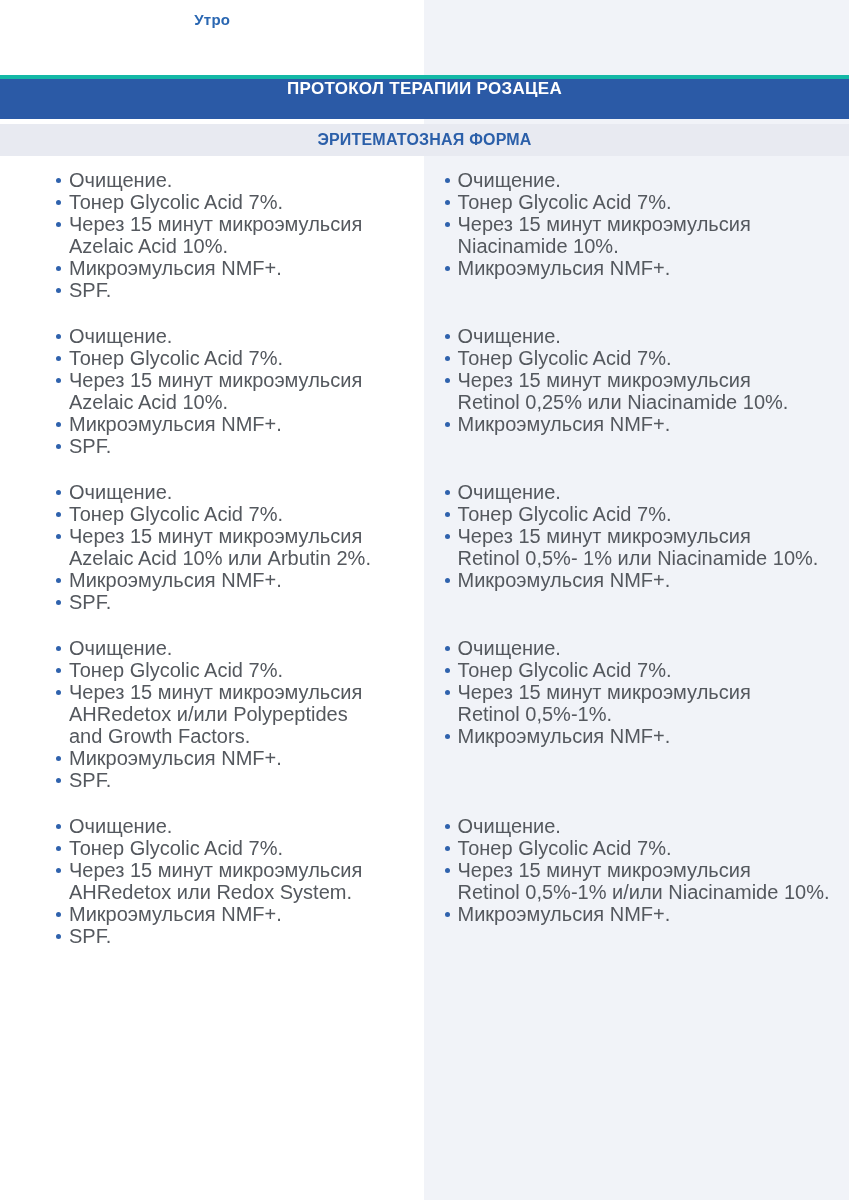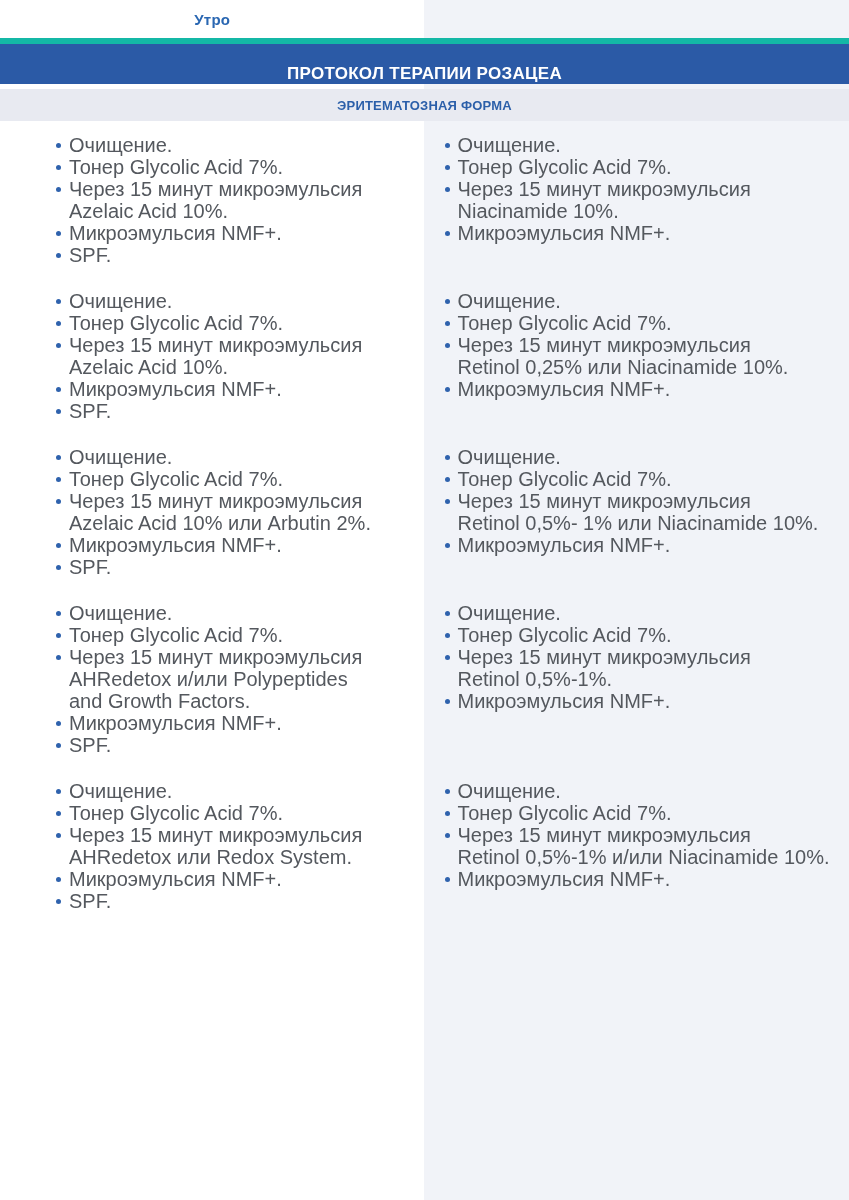--- a/index.html
+++ b/index.html
@@ -1,46 +1,47 @@
 <!DOCTYPE html>
 <html><head>
 <meta charset="utf-8">
 <style>
   html,body{margin:0;padding:0;background:#ffffff;}
   .page{
     width:849px;height:1200px;position:relative;overflow:hidden;
     display:flex;flex-direction:column;
     font-family:"Liberation Sans","DejaVu Sans",sans-serif;
     background:#ffffff;
+    gap:29px;
   }
   .right-bg{
     position:absolute;left:424px;top:0;width:425px;height:1200px;
     background:#f1f3f8;z-index:0;
   }
   .layer{position:relative;z-index:1;}
   .header-row{display:flex;height:38px;}
   .header-cell{
     width:50%;display:flex;align-items:center;justify-content:center;
     font-weight:bold;font-size:15px;color:#2a67b2;letter-spacing:.2px;
   }
   .banner{
-    height:40px;margin-top:0;background:#2b5aa6;
-    border-top:6px solid #14b8a6;
-    display:flex;align-items:flex-end;justify-content:center;
+    height:40px;margin-top:8px;background:#2b5aa6;
+    border-top:4px solid #14b8a6;
+    display:flex;align-items:flex-start;justify-content:center;
   }
   .banner-text{
     color:#ffffff;font-weight:bold;font-size:17px;letter-spacing:.3px;
   }
   .subband{
     height:32px;background:#e8eaf1;
     display:flex;align-items:center;justify-content:center;
   }
   .subband.gap-top{margin-top:5px;}
   .subband-text{
-    color:#2b5fa9;font-weight:bold;font-size:13px;letter-spacing:.2px;
+    color:#2b5fa9;font-weight:bold;font-size:16px;letter-spacing:.2px;
   }
   .content{display:flex;}
   .cell{
     width:50%;box-sizing:border-box;
     padding:13px 8px 11px 56px;
   }
   .cell.evening{padding-left:20px;}
   .item{
     position:relative;padding-left:13px;
     font-size:20px;line-height:22px;color:#54585e;

